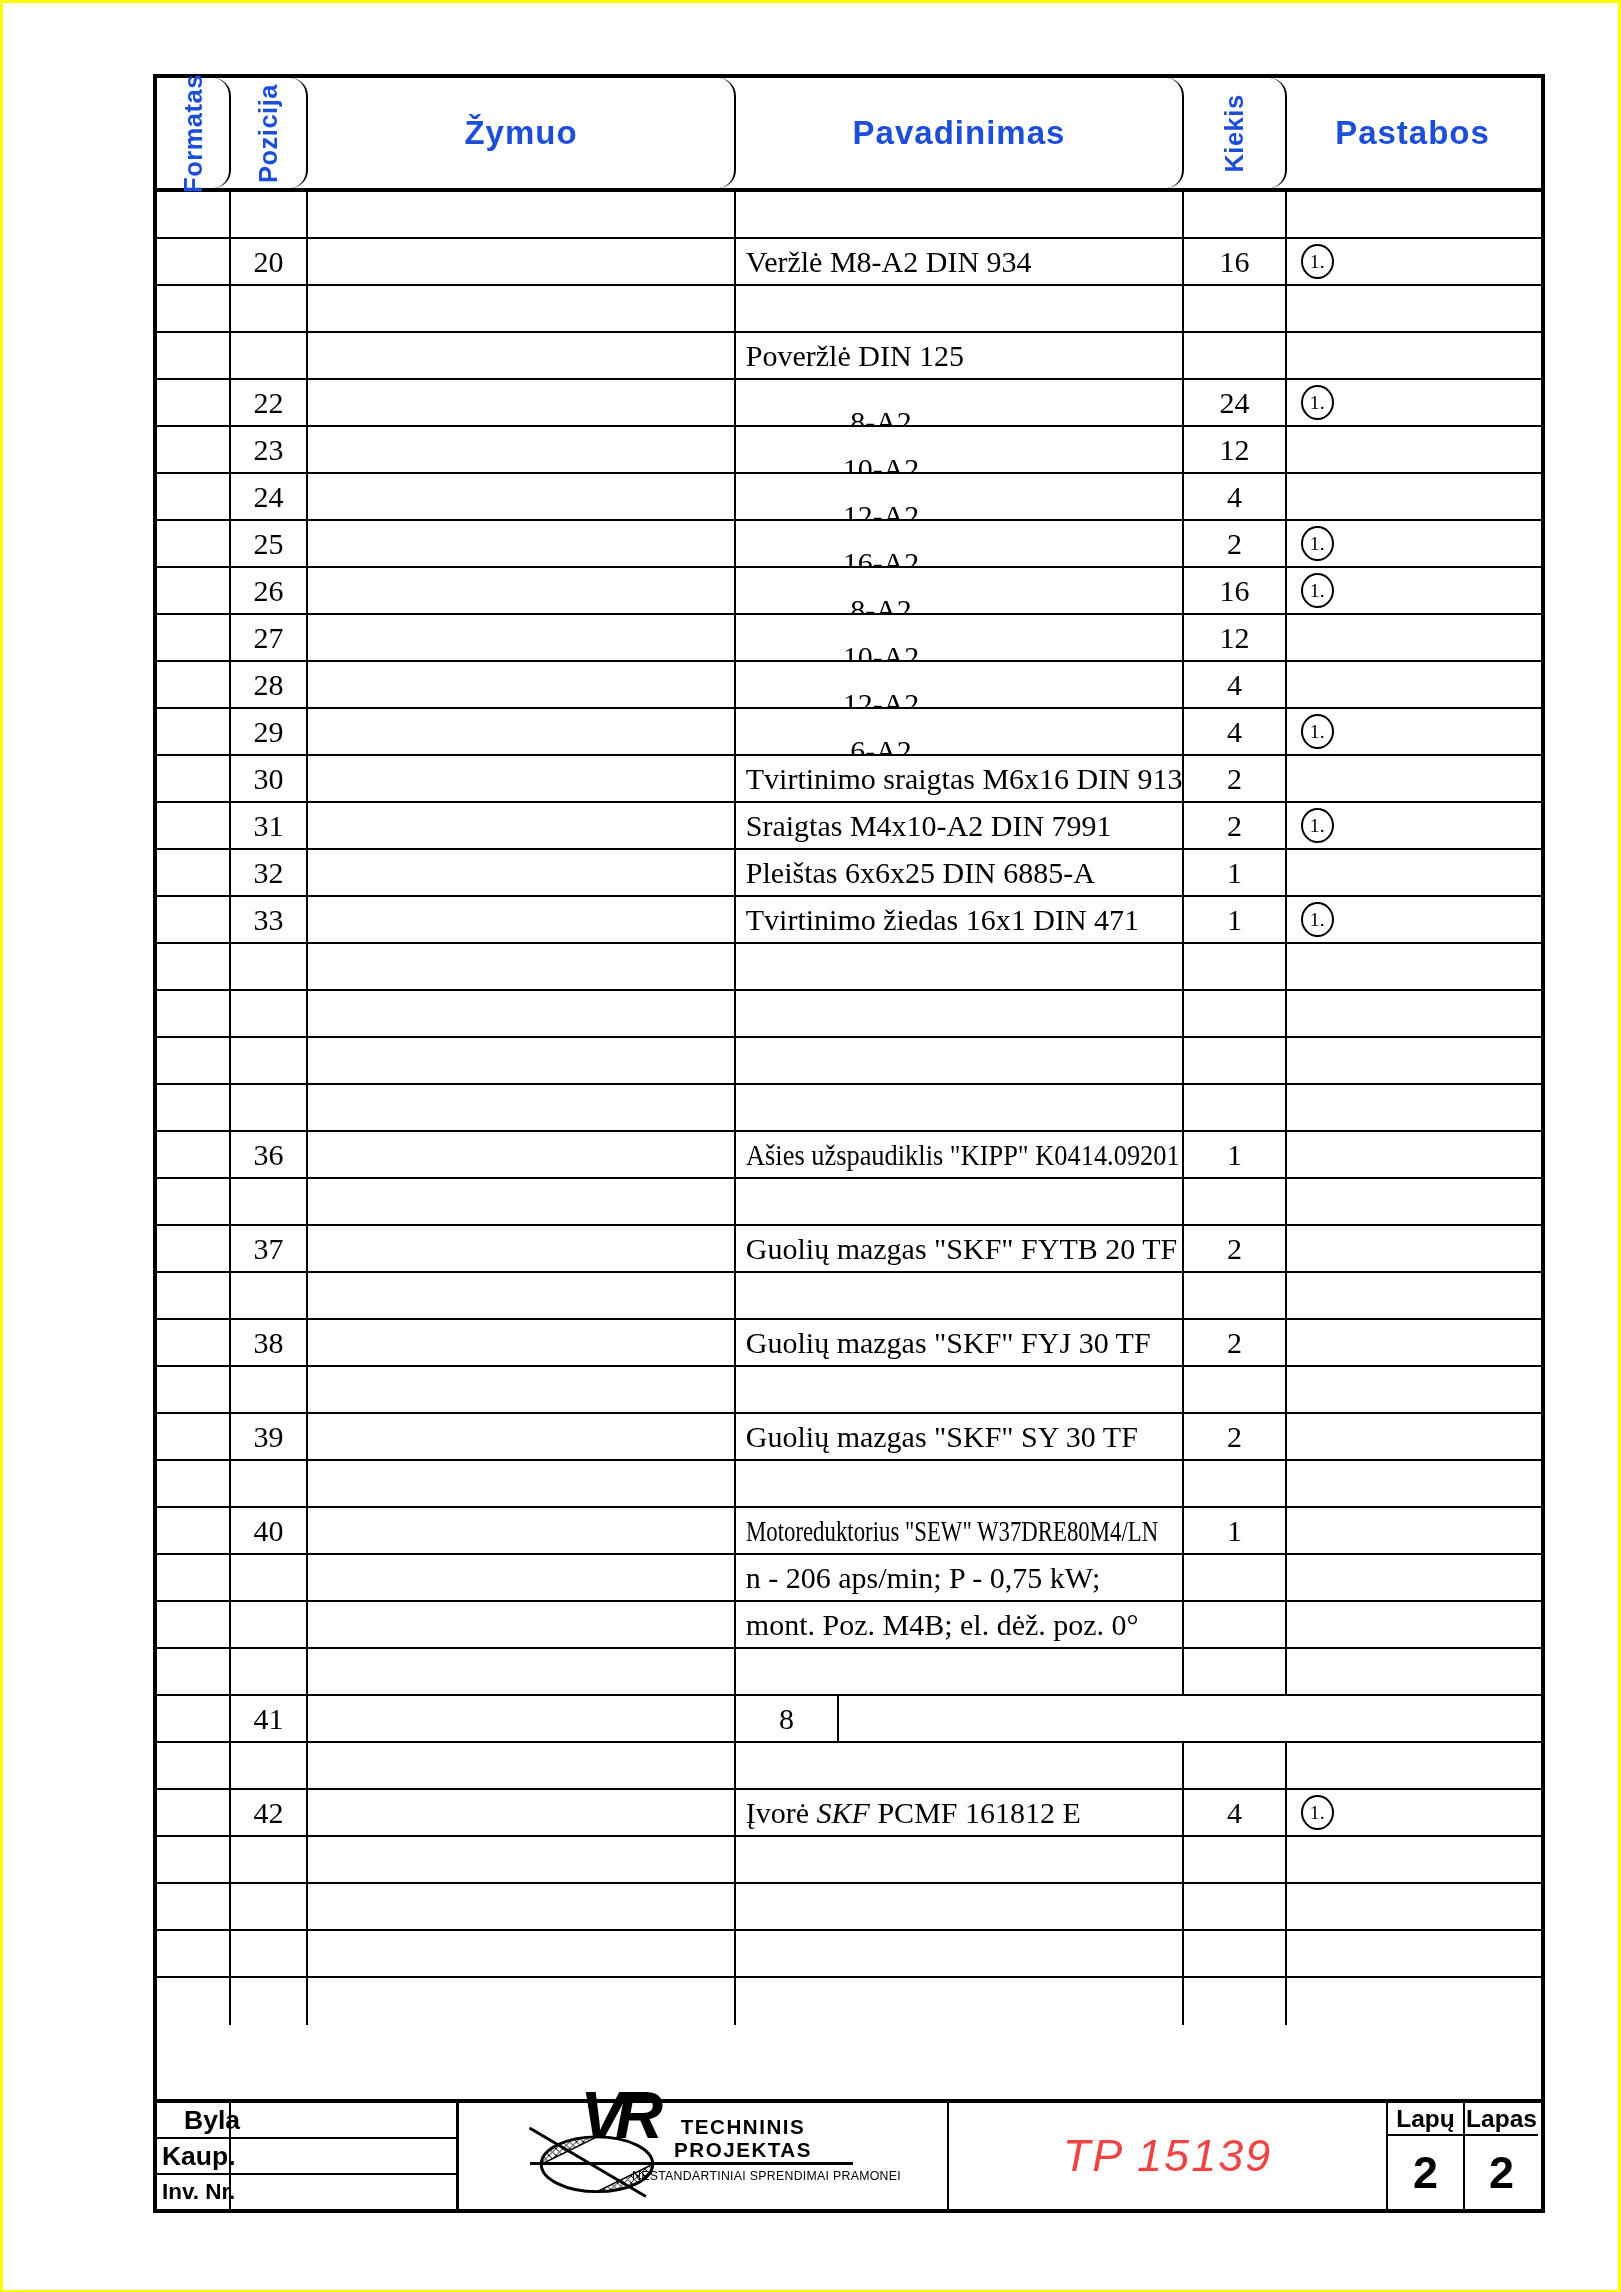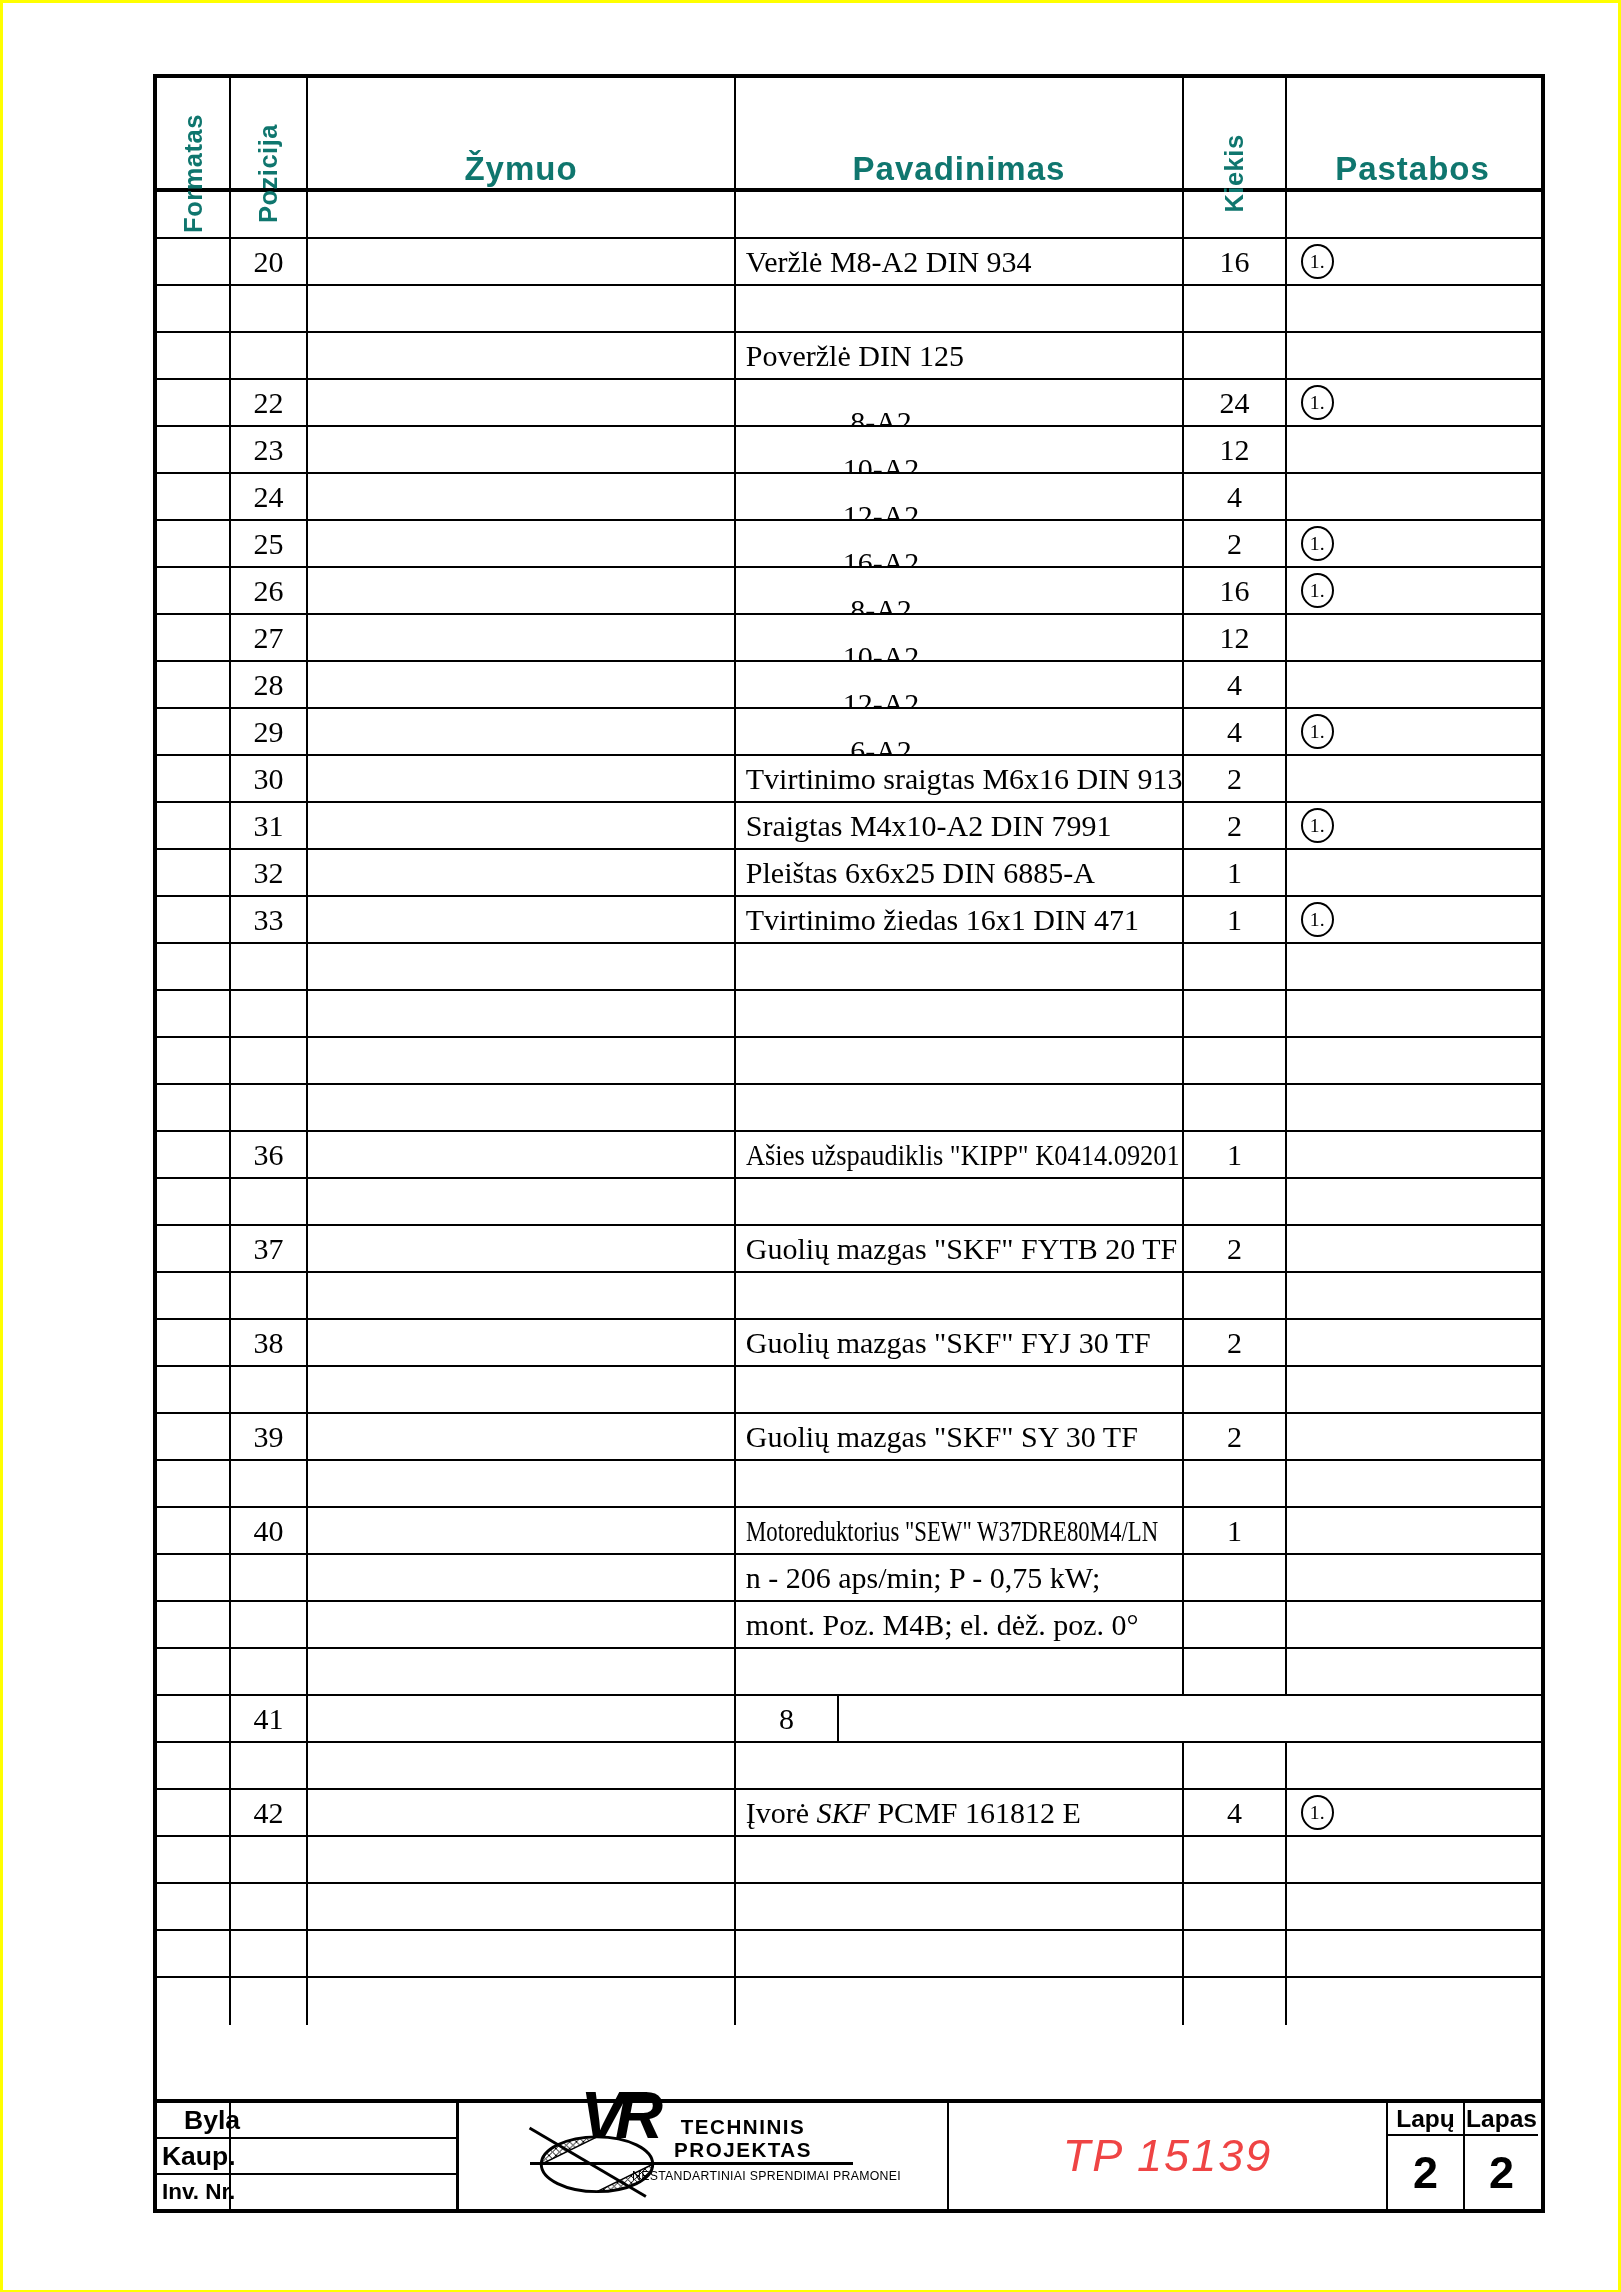--- a/index.html
+++ b/index.html
@@ -8,22 +8,22 @@
     font-family:"Liberation Sans",sans-serif;overflow:hidden;
   }
   .yellow-frame{position:absolute;inset:0;border:3.9px solid #ffff00;pointer-events:none;z-index:9;}
 
   
   .spec-table{
     position:absolute;left:153px;top:74px;width:1392px;height:2026px;
     border:4.9px solid #000;border-bottom:none;box-sizing:border-box;background:#fff;
   }
   .thead{display:flex;height:114px;border-bottom:4.9px solid #000;box-sizing:border-box;}
-  .th{border-right:2px solid #000;box-sizing:border-box;display:flex;align-items:flex-end;justify-content:center;
-      font-weight:bold;color:#0f766e;}
+  .th{border-right:2px solid #000;box-sizing:border-box;display:flex;align-items:center;justify-content:center;
+      font-weight:bold;color:#1d4ed8;border-radius:18px;}
   .th:last-child{border-right:none;}
   .th-big{font-size:33px;letter-spacing:1px;}
   .rot{transform:rotate(-90deg);font-size:25.5px;letter-spacing:0.5px;white-space:nowrap;font-weight:bold;}
   .w-formatas{width:74px}.w-pozicija{width:77px}.w-zymuo{width:428px}
   .w-pavadinimas{width:448px}.w-kiekis{width:103px}.w-pastabos{width:251px}
 
   .tbody{display:flex;flex-direction:column;}
   .trow{display:flex;height:47px;border-bottom:2px solid #000;box-sizing:border-box;flex:none;}
   .trow:last-child{border-bottom:none;}
   .cell{border-right:2px solid #000;box-sizing:border-box;height:100%;display:flex;align-items:center;

